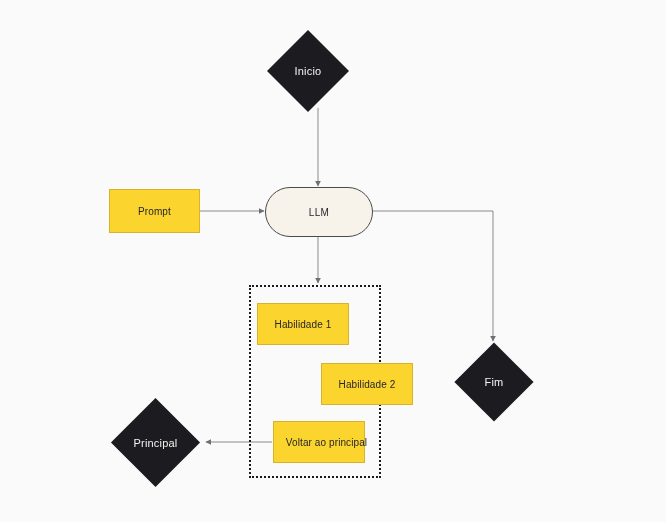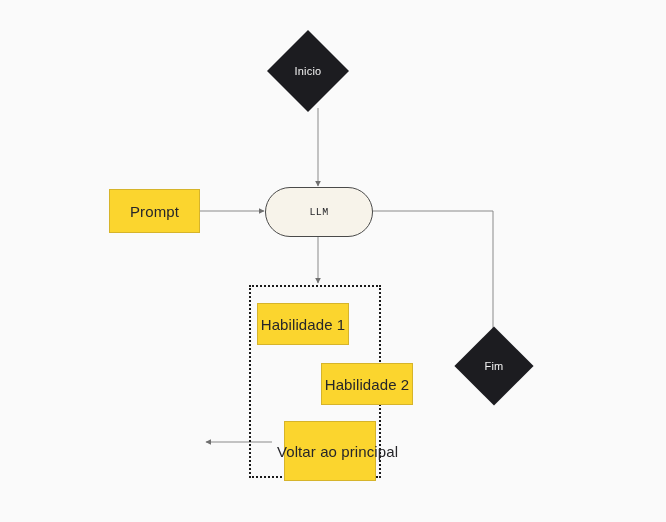--- a/index.html
+++ b/index.html
@@ -51,21 +51,21 @@
     font-size: 11px;
     letter-spacing: .2px;
     white-space: nowrap;
   }
 
   
   .ybox {
     background: #fbd52e;
     border: 1px solid #d6b42a;
     color: #26262a;
-    font-size: 15px;
+    font-size: 10px;
     letter-spacing: .1px;
     white-space: nowrap;
   }
 
   
   .stadium {
     background: #f7f3ea;
     border: 1px solid #4a4a4a;
     border-radius: 999px;
     color: #26262a;
@@ -106,37 +106,41 @@
 
   <div class="node diamond" style="left:279px; top:42px; width:58px; height:58px;">
     <div class="shape"></div>
     <span class="lbl">Inicio</span>
   </div>
 
   <div class="node ybox" style="left:109px; top:189px; width:91px; height:44px;">
     <span>Prompt</span>
   </div>
 
-  <div class="node stadium" style="left:265px; top:187px; width:108px; height:50px;font-family:Liberation Mono, monospace;">
+  <div class="node stadium" style="left:265px; top:187px; width:108px; height:50px;">
     <span>LLM</span>
   </div>
 
   <div class="group-box" style="left:249px; top:285px; width:132px; height:193px;"></div>
 
   <div class="node ybox" style="left:257px; top:303px; width:92px; height:42px;">
     <span>Habilidade 1</span>
   </div>
 
   <div class="node ybox" style="left:273px; top:363px; width:92px; height:42px;margin-left:48px;">
     <span>Habilidade 2</span>
   </div>
 
-  <div class="node ybox" style="left:284px; top:421px; width:92px; height:60px;padding-left:15px;">
+  <div class="node ybox" style="left:273px; top:421px; width:92px; height:42px;padding-left:15px;">
     <span>Voltar ao principal</span>
   </div>
 
+  <div class="node diamond" style="left:124px; top:411px; width:63px; height:63px;">
+    <div class="shape"></div>
+    <span class="lbl">Principal</span>
+  </div>
 
-  <div class="node diamond" style="left:466px; top:338px; width:56px; height:56px;">
+  <div class="node diamond" style="left:466px; top:354px; width:56px; height:56px;">
     <div class="shape"></div>
     <span class="lbl">Fim</span>
   </div>
 
 </div>
 
 </body></html>

